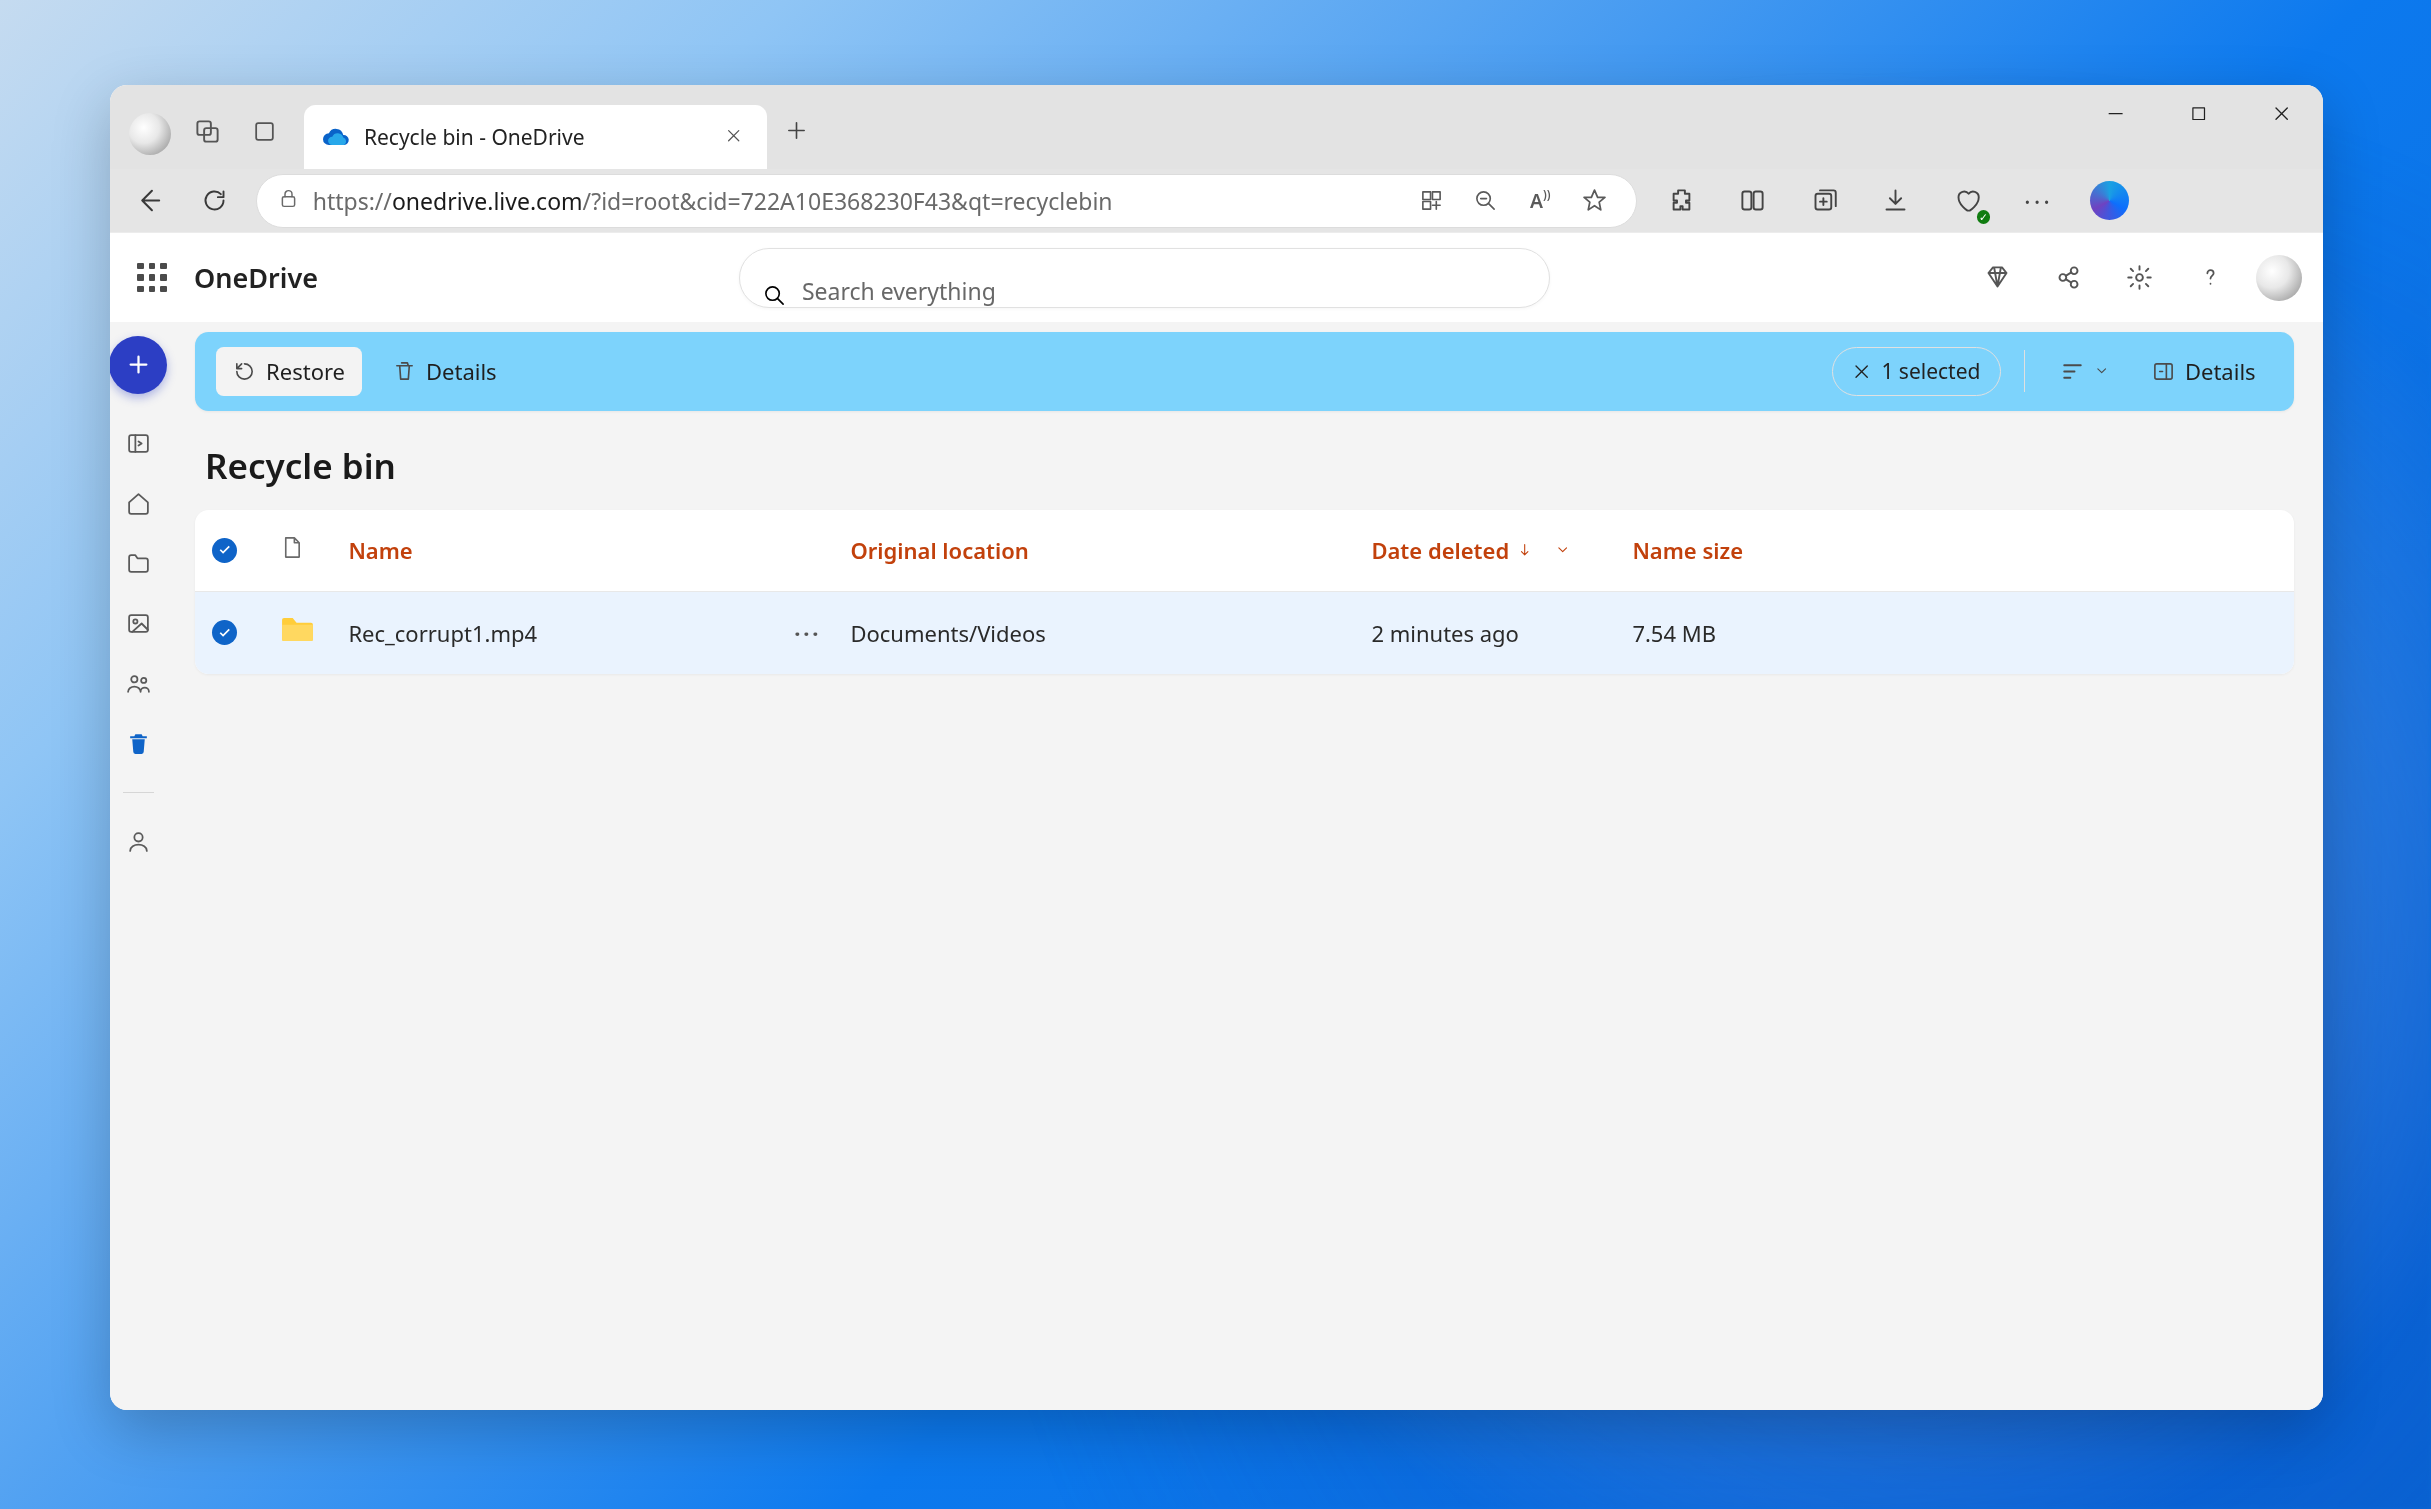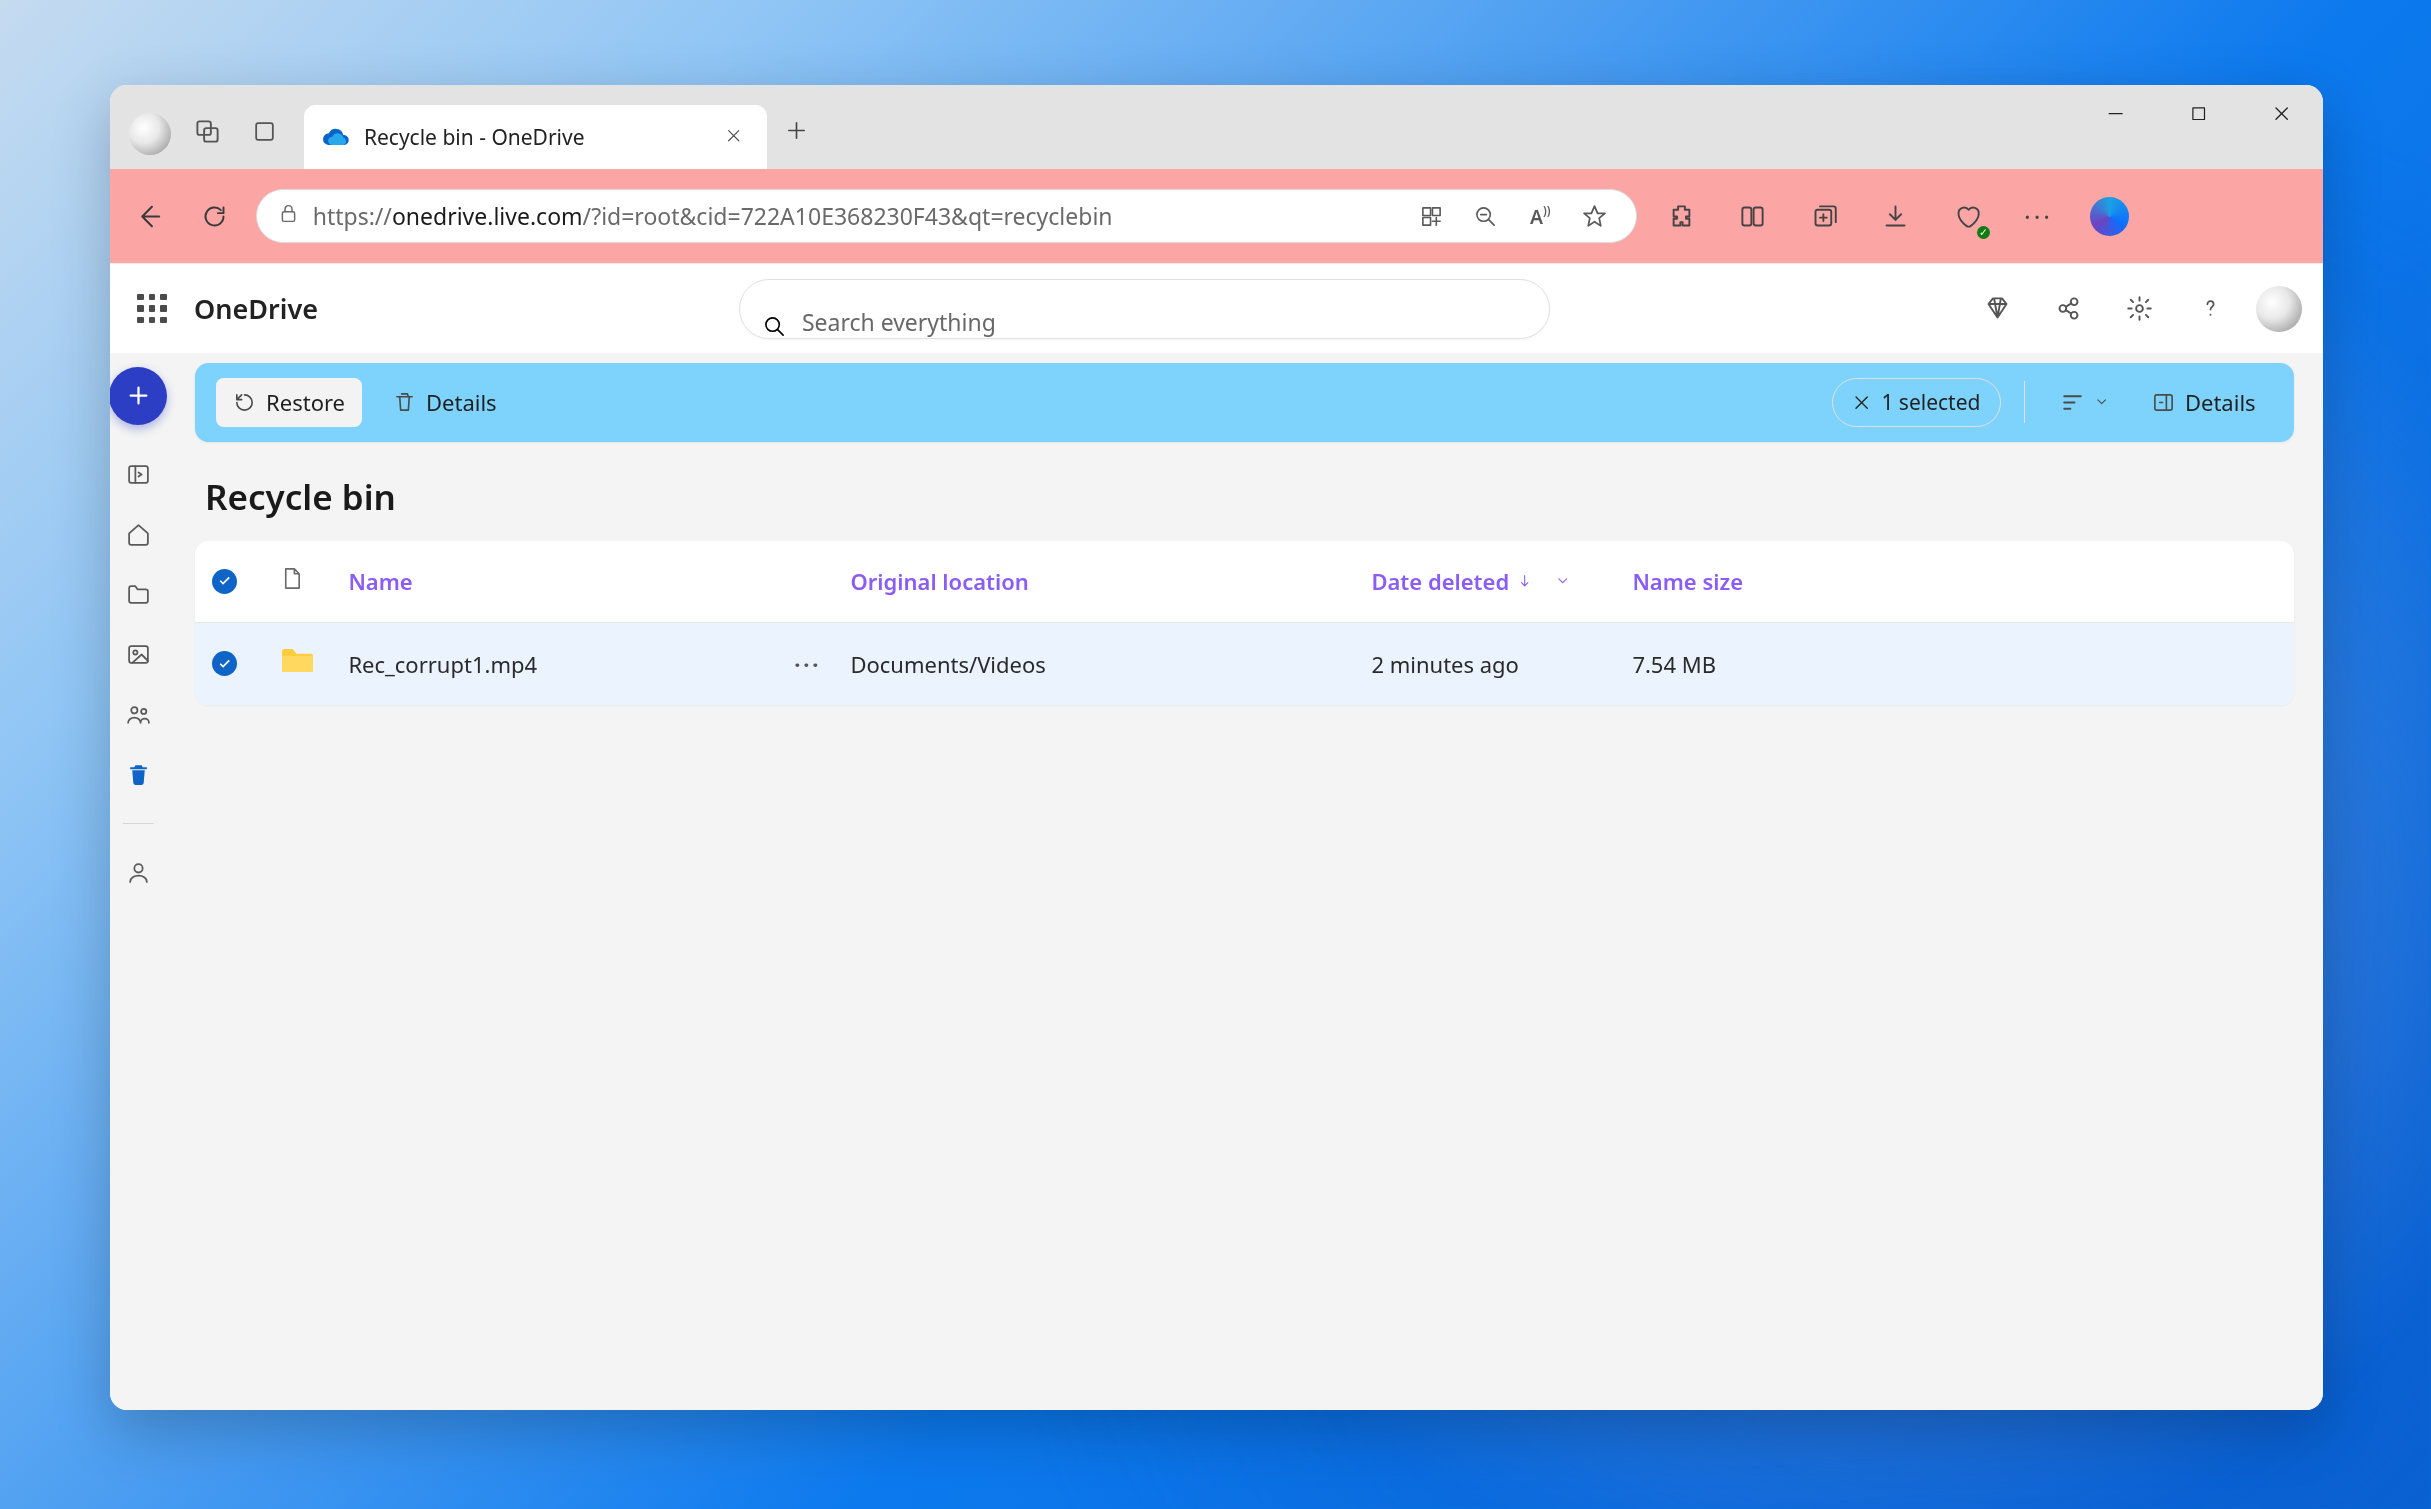--- a/index.html
+++ b/index.html
@@ -12,21 +12,21 @@
 .avatar{width:42px;height:42px;border-radius:50%;background:radial-gradient(circle at 35% 35%,#fff 0%,#e8e8e8 40%,#888 100%);margin-left:7.7px}
 .tb-icon{color:#555;cursor:pointer;padding:7.7px}
 .tab{height:64px;background:#fff;border-radius:11.6px 11.6px 0 0;display:flex;align-items:center;padding:0 19.3px;gap:13.5px;min-width:463px;position:relative}
 .tab-favicon{width:27px;height:27px;display:flex;align-items:center}
 .tab-title{font-size:21px;color:#222;flex:1}
 .tab-close{color:#555;cursor:pointer;font-size:17.4px;padding:5.8px}
 .new-tab{color:#444;cursor:pointer;padding:11.6px 17.4px;margin-bottom:7.7px;font-size:27px}
 .winctl{position:absolute;right:0;top:0;display:flex}
 .winctl div{width:83px;height:58px;display:flex;align-items:center;justify-content:center;color:#222;cursor:pointer;font-size:19.3px}
 
-.urlbar{height:95px;background:#fca5a5;display:flex;align-items:center;padding:0 15.4px;gap:17.4px;border-bottom:1px solid #ececec}
+.urlbar{height:64px;background:#e5e5e5;display:flex;align-items:center;padding:0 15.4px;gap:17.4px;border-bottom:1px solid #ececec}
 .nav-btn{width:48px;height:48px;display:flex;align-items:center;justify-content:center;color:#3a3a3a;cursor:pointer;border-radius:5.8px}
 .addr{flex:1;height:54px;background:#fff;border:1px solid #dcdcdc;border-radius:27px;display:flex;align-items:center;padding:0 21px;gap:13.5px;max-width:1381px}
 .lock{color:#6a6a6a}
 .url{font-size:23px;color:#6a6a6a;white-space:nowrap;overflow:hidden}
 .url .host{color:#1a1a1a}
 .addr-ico{color:#5a5a5a;cursor:pointer;width:41px;display:flex;justify-content:center}
 .tool-ico{width:54px;height:54px;display:flex;align-items:center;justify-content:center;color:#444;cursor:pointer}
 .copilot{width:39px;height:39px;border-radius:50%;background:conic-gradient(#1ba1e2,#0d6efd,#6f42c1,#1ba1e2)}
 
 .app-hdr{height:89px;display:flex;align-items:center;padding:0 21px;gap:21px}
@@ -50,21 +50,21 @@
 .cmdbar{margin:9.7px 29px 3.9px 29px;height:79px;background:#7dd3fc;border-radius:13.5px;display:flex;align-items:center;padding:0 21px;gap:13.5px;box-shadow:0 1px 2.9px rgba(0,0,0,.06)}
 .cmd{display:flex;align-items:center;gap:9.7px;padding:9.7px 17.4px;border-radius:7.7px;cursor:pointer;color:#1f1f1f;font-size:22px}
 .cmd.restore{background:#f3f3f3}
 .cmd svg{color:#4b4b4b}
 .cmdbar .spacer{flex:1}
 .pill{display:flex;align-items:center;gap:9.7px;padding:9.7px 19.3px;border:1px solid #e1e1e1;border-radius:25px;cursor:pointer;font-size:21px;color:#222}
 .vsep{width:1px;height:42px;background:#e0e0e0;margin:0 9.7px}
 .pagetitle{font-size:35px;font-weight:600;color:#1a1a1a;margin:27px 39px 21px 39px}
 .list{margin:0 29px 29px 29px;background:#fff;border-radius:13.5px;overflow:hidden;box-shadow:0 1px 2.9px rgba(0,0,0,.05)}
 .thead,.trow{display:grid;grid-template-columns:68px 68px 502px 521px 261px 1fr;align-items:center;padding:0 17.4px}
-.thead{height:81px;font-size:22px;font-weight:600;color:#8b5cf6}
+.thead{height:81px;font-size:22px;font-weight:600;color:#c2410c}
 .thead .col{display:flex;align-items:center;gap:7.7px;cursor:pointer}
 .trow{height:83px;font-size:22px;color:#2a2a2a;background:#eaf3fe;border-top:1px solid #e8e8e8}
 .chk{width:25px;height:25px;border-radius:50%;background:#0f64c8;display:flex;align-items:center;justify-content:center;color:#fff;cursor:pointer}
 .fileico{color:#6a6a6a}
 .folder{width:35px;height:27px}
 .rowname{display:flex;align-items:center;gap:17.4px}
 .more{color:#555;cursor:pointer;margin-left:auto;margin-right:29px;letter-spacing:2.9px;font-weight:700}
 
 .s{fill:none;stroke:currentColor;stroke-width:1.7;stroke-linecap:round;stroke-linejoin:round}
 </style>

